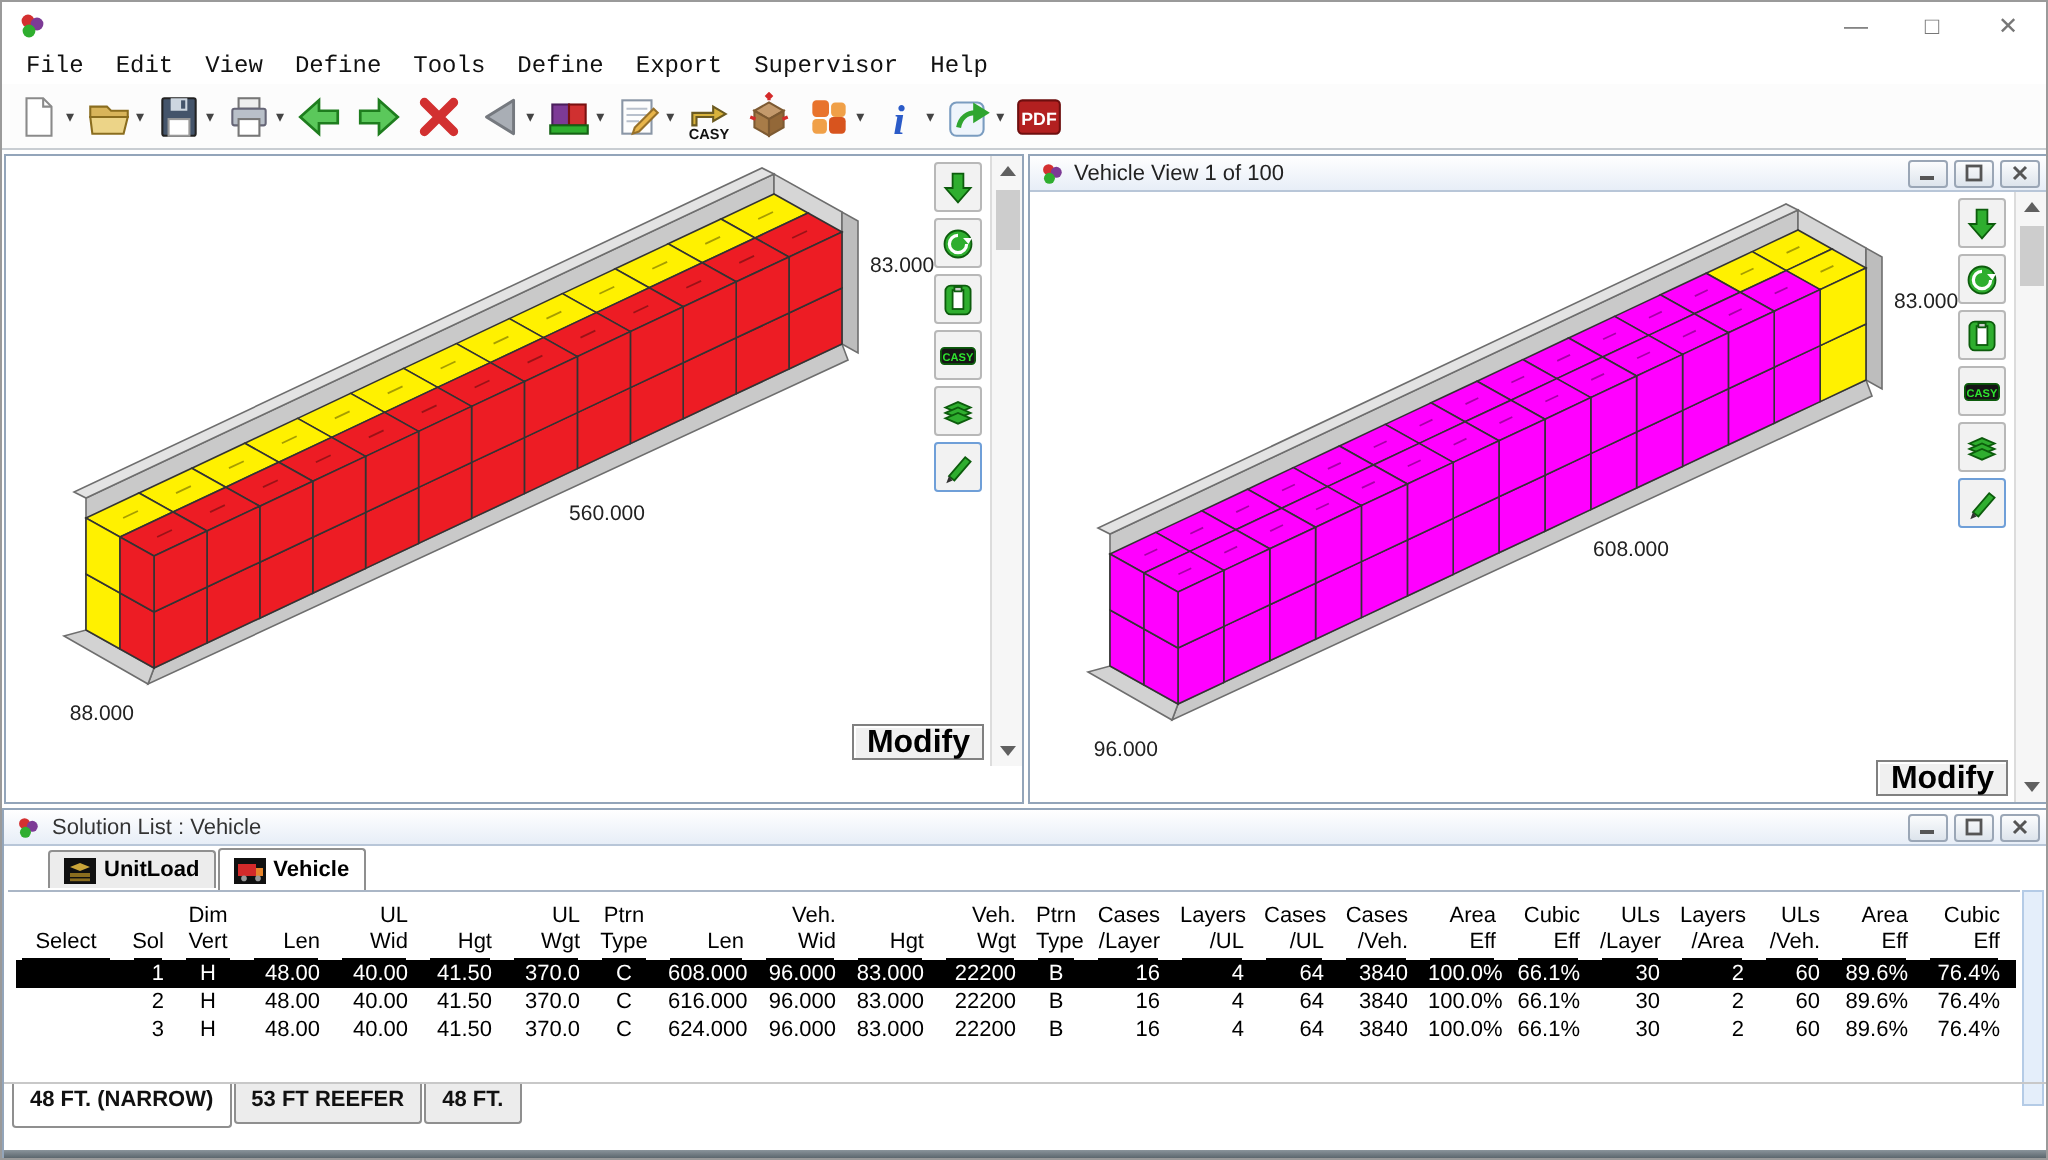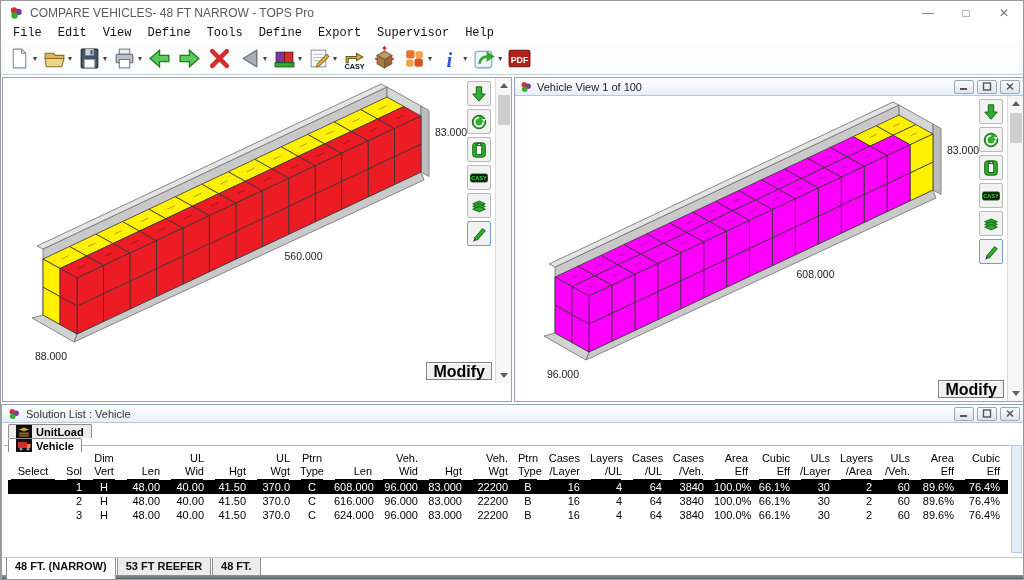--- a/index.html
+++ b/index.html
@@ -60,61 +60,60 @@
             font-family:"Liberation Sans",sans-serif; font-size:16px; font-weight:bold; color:#000;
             background:#f0f0f0; border:1px solid #808080; box-shadow:inset 1px 1px 0 #fff; }
 
   
   .solution { position:absolute; left:0; top:403px; width:1024px; height:177px;
               border:1px solid #93a5ba; background:#fff; }
   .s-title { height:18px; background:linear-gradient(#ffffff,#e7eef7); border-bottom:1px solid #b8c6d8;
              display:flex; align-items:center; padding:0 4px 0 6px; }
   .s-title .app-ico { width:12px; height:12px; margin-right:6px; }
   .s-title-text { font-size:11px; color:#333; flex:1; }
-  .tabstrip { position:absolute; left:0; top:19px; right:0; height:21px; padding-left:6px;
-              display:flex; align-items:flex-start;flex-direction:column; }
+  .tabstrip { position:absolute; left:16px; top:19px; right:0; height:21px; padding-left:6px;
+              display:flex; align-items:center; }
   .tab { display:flex; align-items:center; gap:4px; height:19px; padding:0 7px; font-size:11px;
          font-weight:bold; color:#000; background:#ececec; border:1px solid #8f8f8f;
          border-bottom:none; border-radius:2px 2px 0 0; margin-right:1px; position:relative; }
   .tab.active { background:#fff; height:21px; z-index:2; }
   .tab svg { width:16px; height:13px; }
   .s-content { position:absolute; left:2px; right:14px; top:40px; height:108px; background:#fff;
                border-top:1px solid #aab6c6; overflow:hidden; }
   .s-vscroll { position:absolute; right:2px; top:40px; width:11px; height:108px;
                background:#e4eefa; border:1px solid #b4cbe6; }
 
   table.sol { border-collapse:collapse; table-layout:fixed; width:1000px; margin:6px 0 0 4px;
               font-size:11px; color:#000; }
   table.sol th { font-weight:normal; vertical-align:bottom; padding:0 8px 0 2px; }
   table.sol th .h1, table.sol th .h2 { line-height:13px; white-space:nowrap; }
   table.sol th::after { content:""; display:block; border-bottom:1px solid #000; margin:1px 1px 0 1px; }
   table.sol td { line-height:14px; padding:0 8px 0 2px; white-space:nowrap; }
   tr.selected td { background:#000; color:#fff; }
 
-  .bottom-tabs { position:absolute; left:0; top:152px; right:0; height:22px; padding-left:4px;
+  .bottom-tabs { position:absolute; left:0; top:136px; right:0; height:22px; padding-left:4px;
                  display:flex; align-items:flex-start; border-top:1px solid #c8c8c8; }
   .btab { height:20px; padding:2px 8px 0 8px; font-size:11px; font-weight:bold; color:#111;
           background:#ececec; border:1px solid #8f8f8f; border-top:none;
           border-radius:0 0 2px 2px; margin-right:1px; }
   .btab.active { background:#fff; height:22px; z-index:2; }
   .dark-strip { position:absolute; left:0; top:170px; right:0; height:7px;
                 background:linear-gradient(#8a949b,#39454c); }
 </style>
 </head>
 <body>
 
 <div id="app">
 
   <div class="titlebar">
     <svg class="app-ico" viewBox="0 0 14 14">
       <circle cx="5" cy="4.5" r="3.2" fill="#d43030"></circle>
       <circle cx="9.5" cy="6" r="3.2" fill="#7d3a96"></circle>
       <circle cx="5.5" cy="9.5" r="3.2" fill="#2fae2f"></circle>
     </svg>
-    <span class="title">COMPARE VEHICLES- 48 FT NARROW - TOPS Pro</span>
     <div class="win-btns">
       <div class="win-btn">—</div>
       <div class="win-btn">□</div>
       <div class="win-btn">✕</div>
     </div>
   </div>
 
   <div class="menubar">
       <div class="menu-item">File</div>
       <div class="menu-item">Edit</div>

